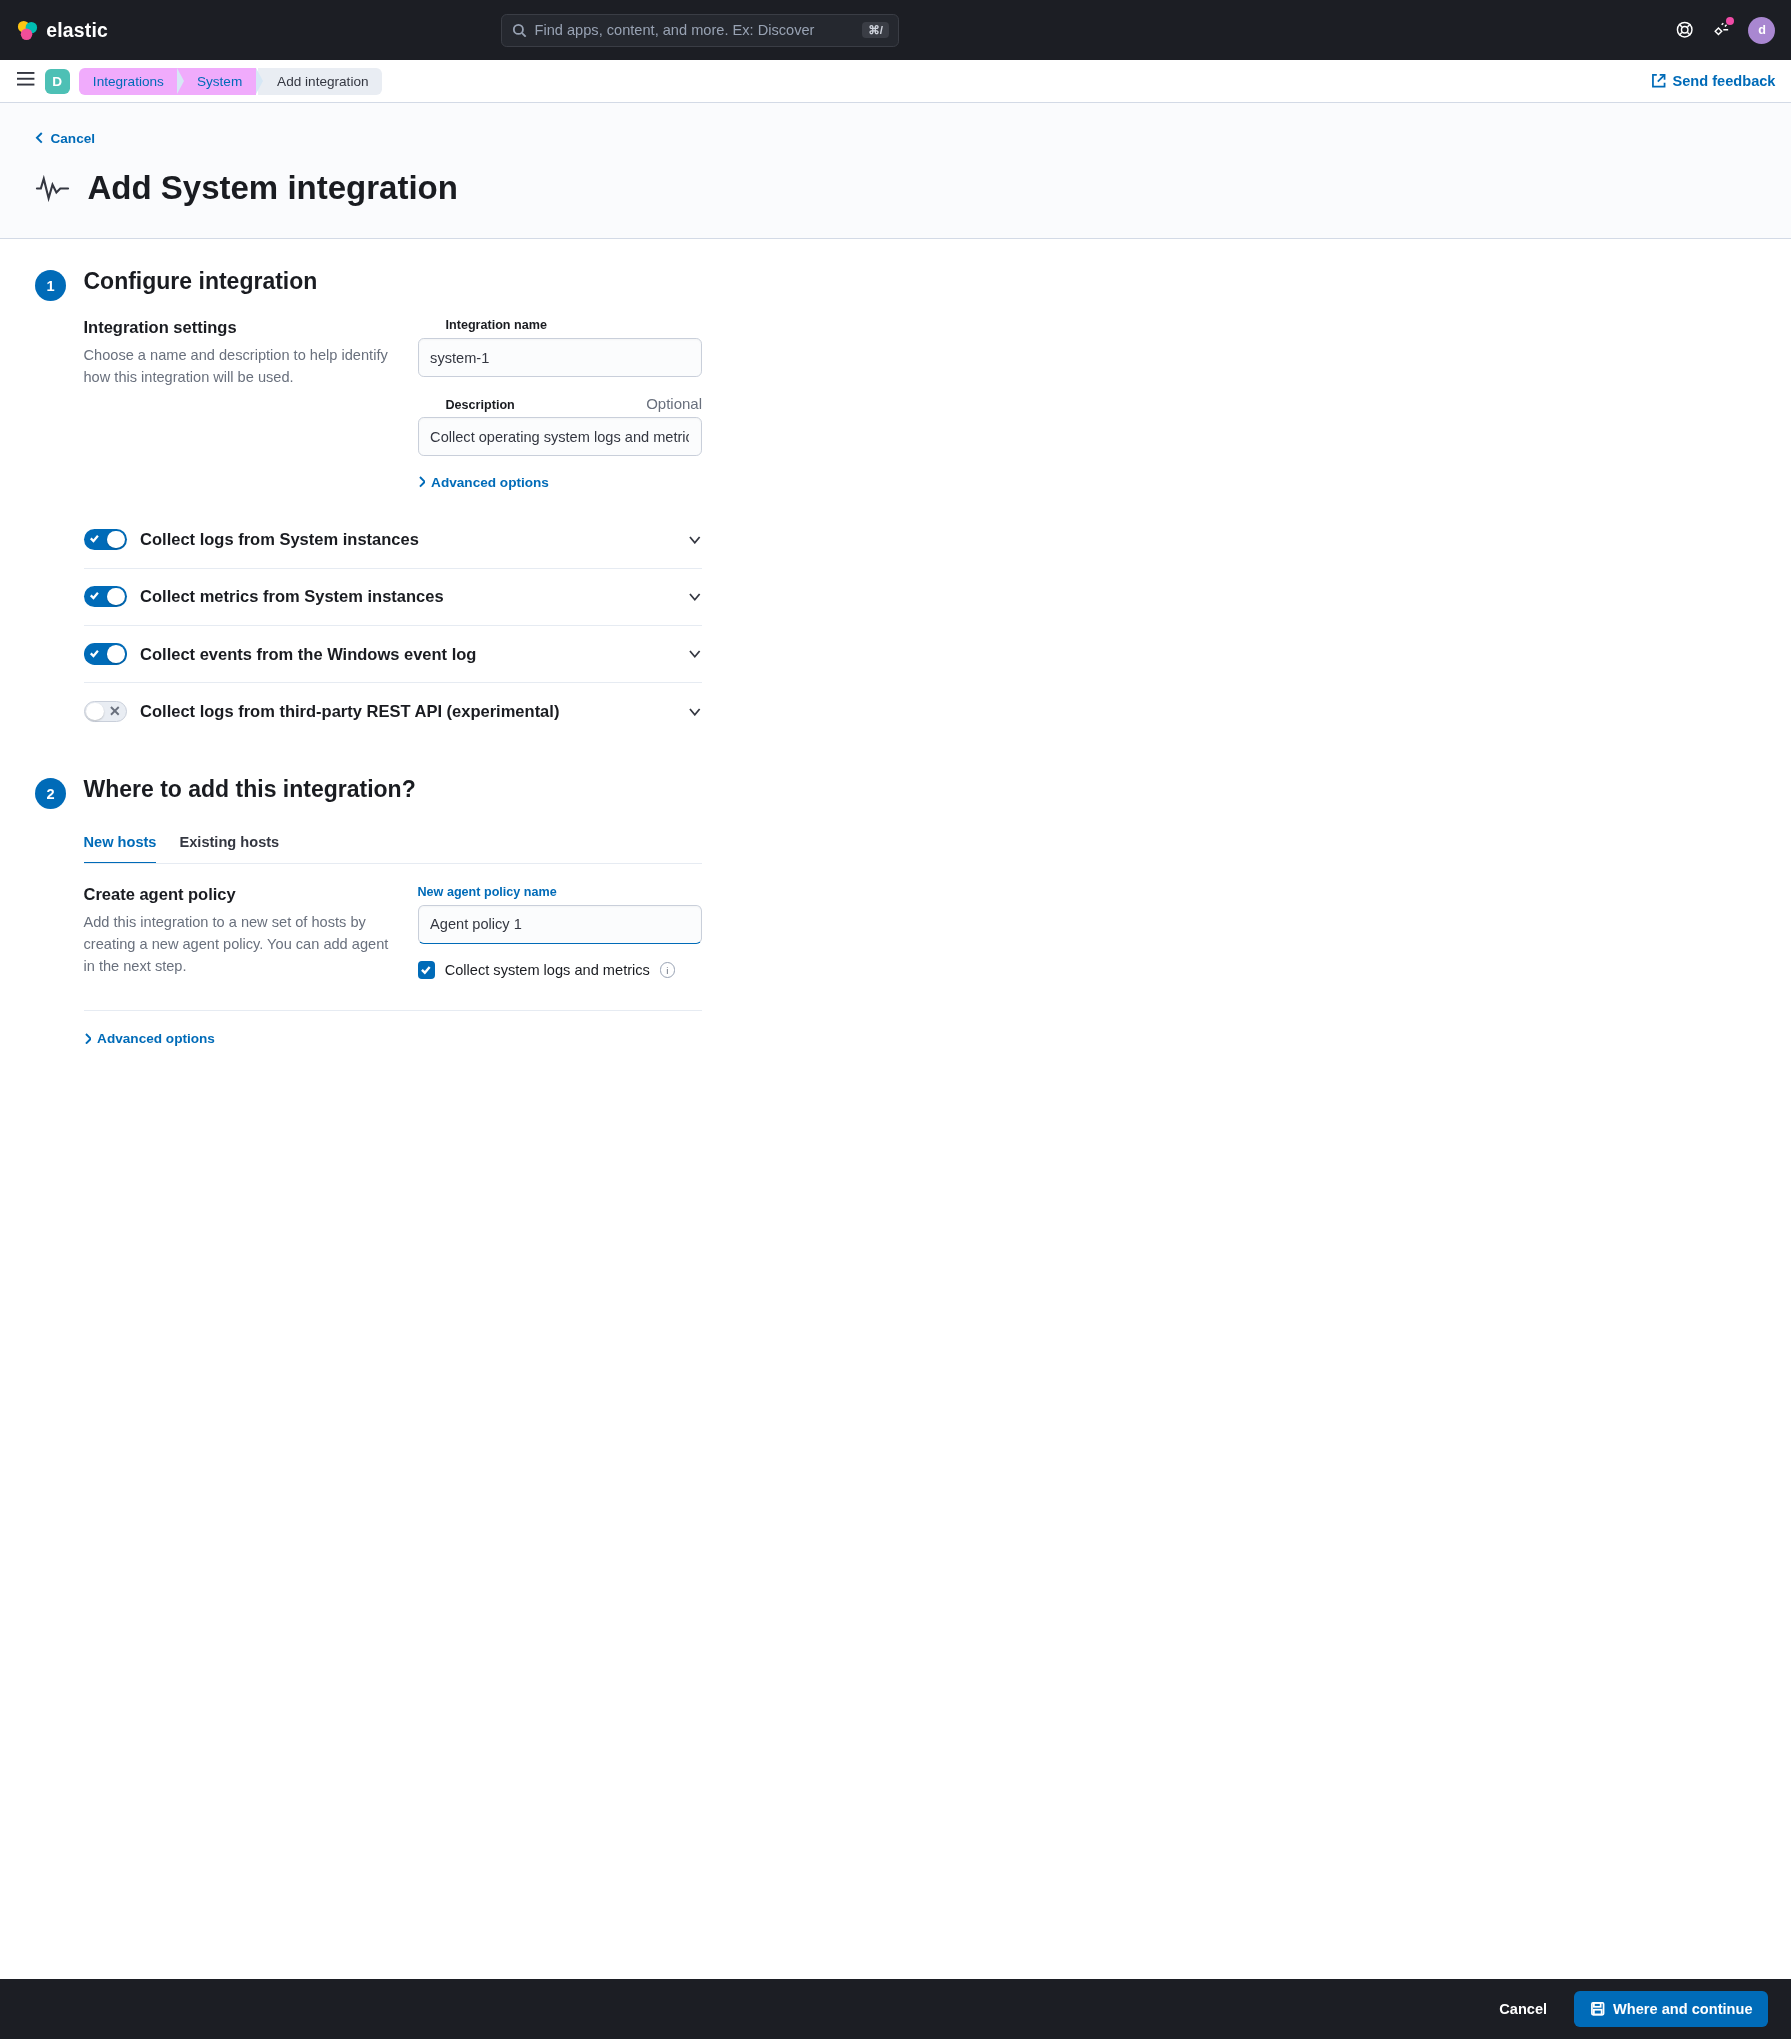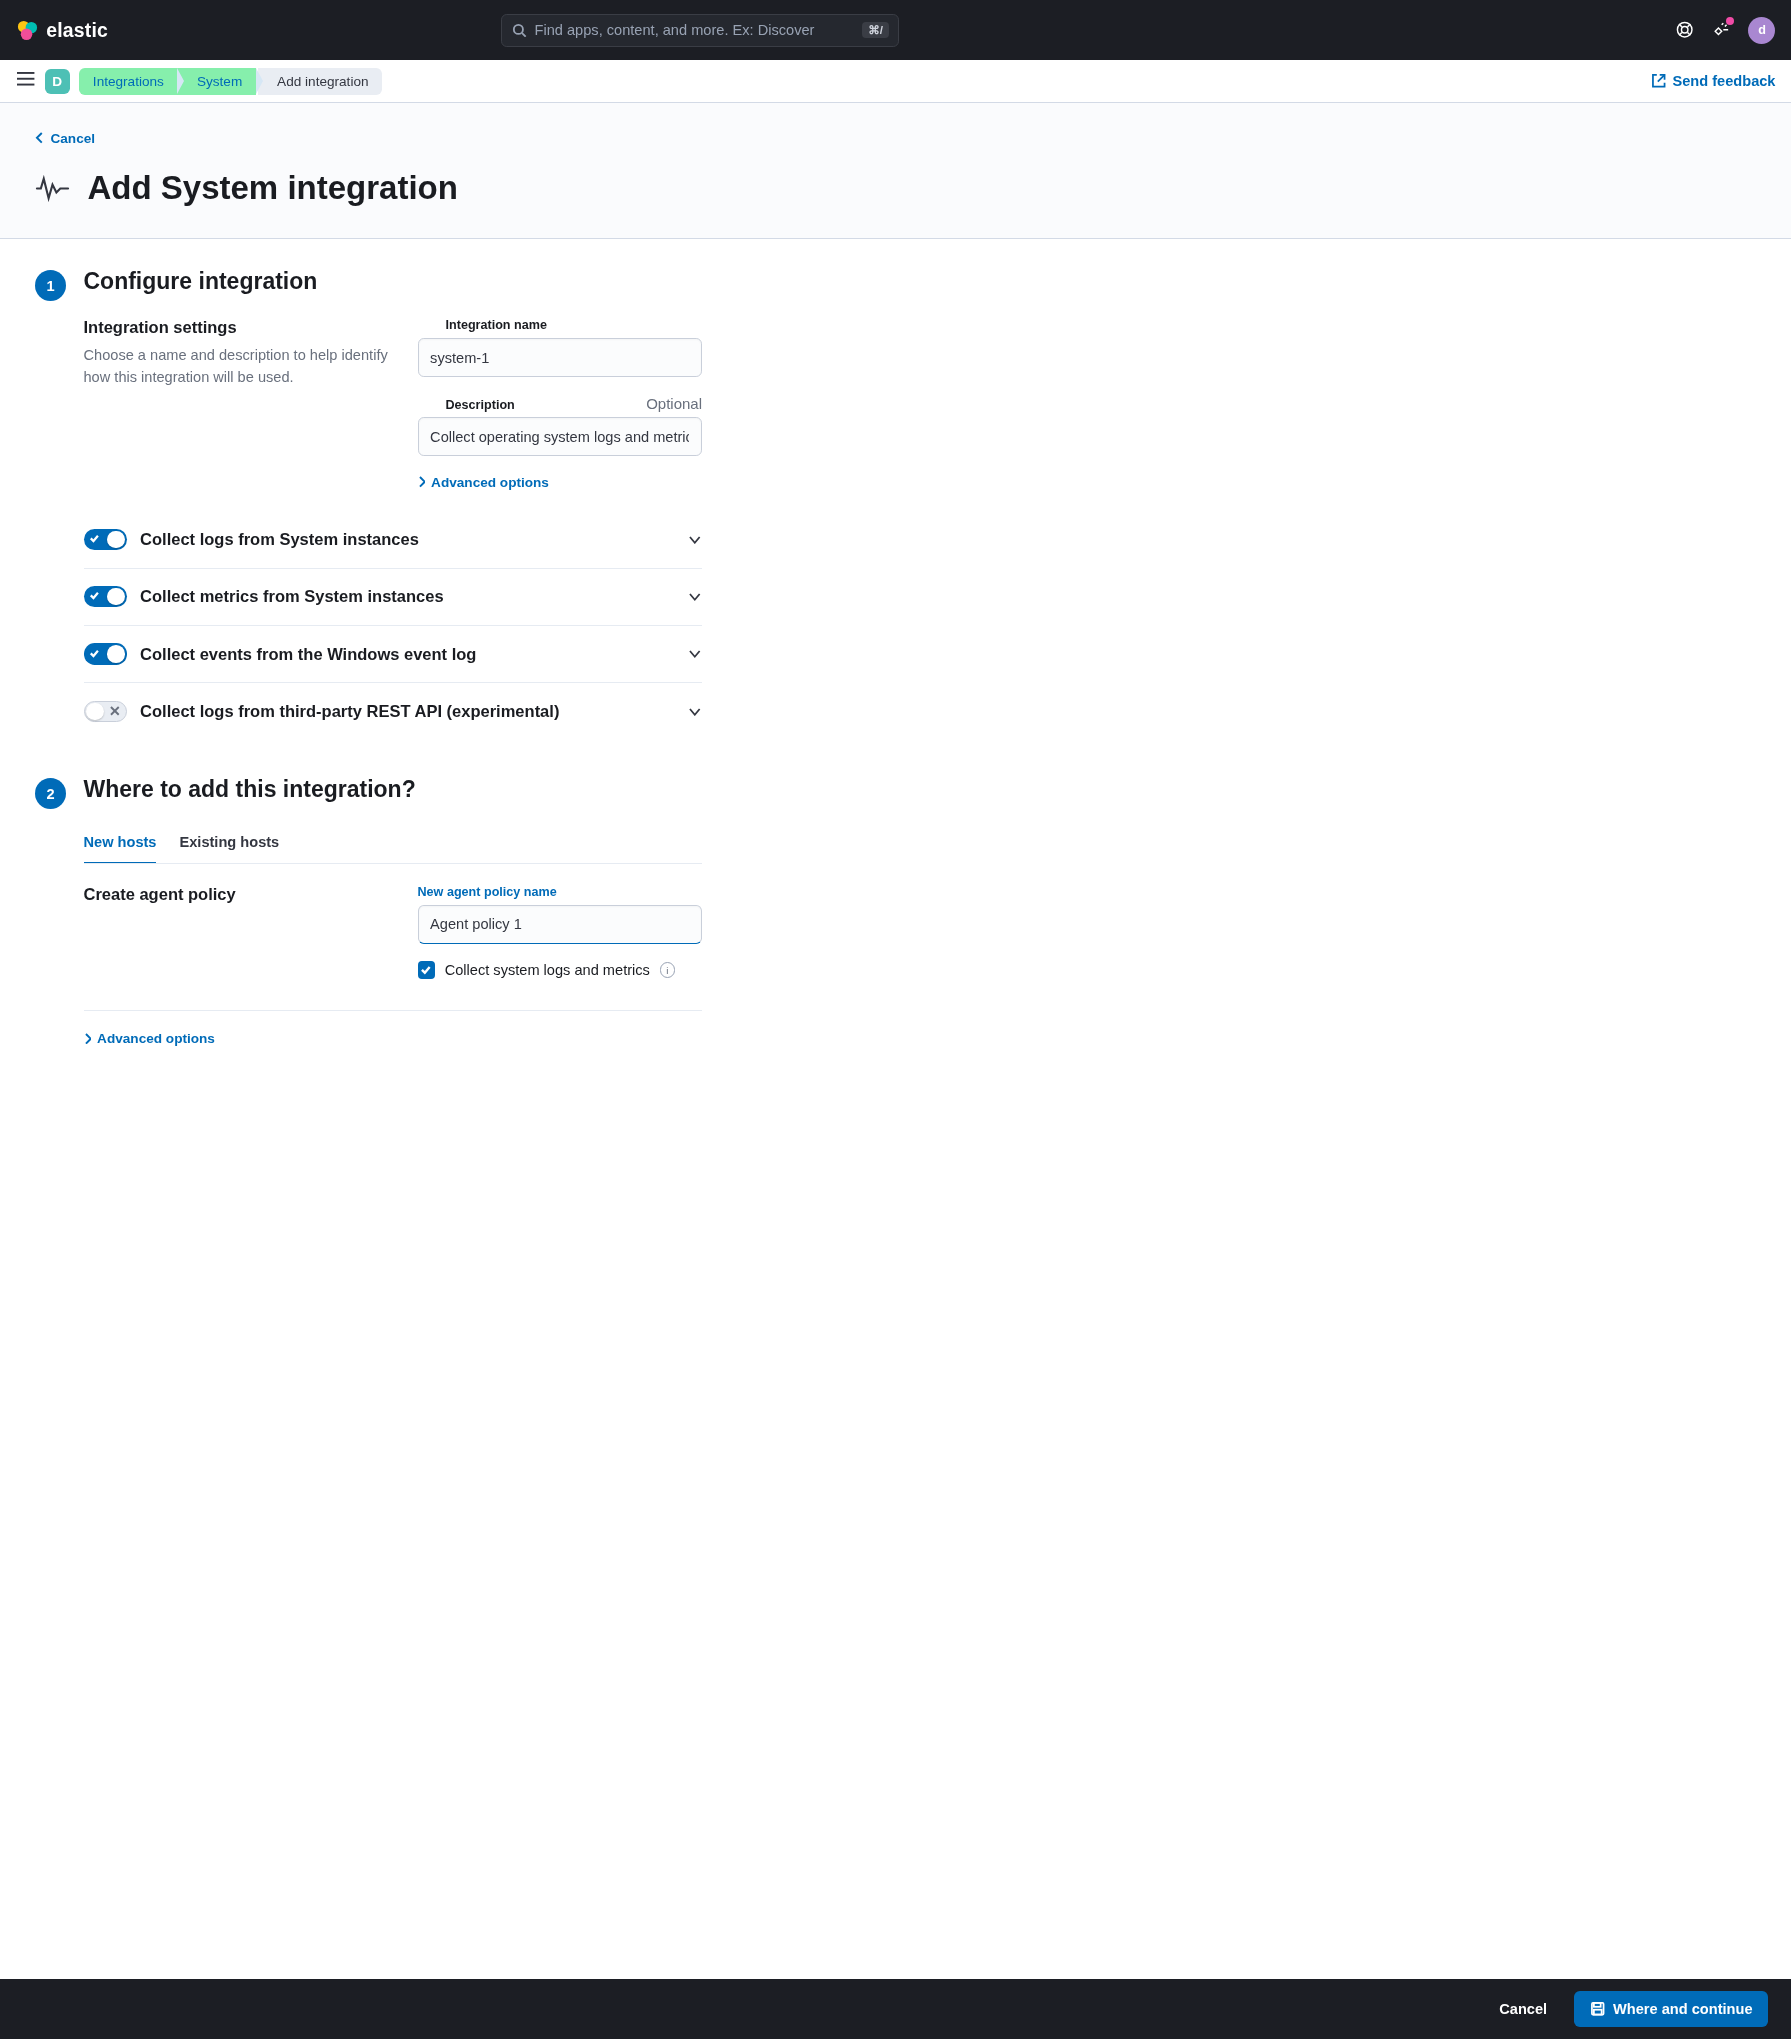--- a/index.html
+++ b/index.html
@@ -20,21 +20,21 @@
 .header-icon { width: 19.4px; height: 19.4px; color: #fff; position: relative; cursor: pointer; }
 .pink-dot { position: absolute; top: -2.9px; right: -2.9px; width: 7.8px; height: 7.8px; background: #f04ba6; border-radius: 50%; }
 .avatar { width: 27px; height: 27px; border-radius: 50%; background: #a987d1; color: #fff; display: flex; align-items: center; justify-content: center; font-size: 12.6px; font-weight: 600; }
 
 
 .sub-header { background: #fff; border-bottom: 1px solid #d3dae6; height: 43px; display: flex; align-items: center; padding: 0 15.5px; gap: 9.7px; }
 .hamburger { width: 19.4px; cursor: pointer; }
 .space-badge { width: 25px; height: 25px; border-radius: 5.8px; background: #4dc0b5; color: #fff; display: flex; align-items: center; justify-content: center; font-weight: 700; font-size: 13.6px; }
 .breadcrumbs { display: flex; align-items: center; }
 .crumb { height: 27px; display: flex; align-items: center; padding: 0 13.6px; font-size: 13.6px; position: relative; cursor: pointer; }
-.crumb-link { background: #86efac; color: #006bb8; }
+.crumb-link { background: #f0abfc; color: #006bb8; }
 .crumb-current { background: #e9edf3; color: #343741; }
 .crumb:first-child { border-top-left-radius: 5.8px; border-bottom-left-radius: 5.8px; }
 .crumb::after { content: ''; position: absolute; right: -6.8px; top: 0; width: 0; height: 0; border-top: 13.6px solid transparent; border-bottom: 13.6px solid transparent; z-index: 1; }
 .crumb-link::after { border-left: 7.8px solid #d6e7f5; }
 .crumb-current { margin-left: 1.9px; border-top-right-radius: 5.8px; border-bottom-right-radius: 5.8px; }
 .crumb-current::after { display: none; }
 .crumb:not(:first-child) { padding-left: 19.4px; }
 .feedback { margin-left: auto; color: #006bb8; font-size: 14.6px; font-weight: 600; display: flex; align-items: center; gap: 5.8px; cursor: pointer; }
 
 
@@ -287,20 +287,21 @@
       <h2 class="step-title">Where to add this integration?</h2>
 
       <div class="tabs">
         <div class="tab active">New hosts</div>
         <div class="tab">Existing hosts</div>
       </div>
 
       <div class="settings-grid">
         <div class="settings-left">
           <div class="section-h">Create agent policy</div>
+          <div class="section-desc">Add this integration to a new set of hosts by creating a new agent policy. You can add agent in the next step.</div>
         </div>
         <div class="settings-right">
           <div class="form-group">
             <div class="label-blue">New agent policy name</div>
             <input class="form-input focused" value="Agent policy 1" style="">
           </div>
           <div class="checkbox-row">
             <span class="checkbox">
               <svg width="11.6" height="11.6" viewBox="0 0 12 12" fill="none" stroke="#fff" stroke-width="2.5">
                   <path d="M2 6 L5 9 L10 3"></path>

